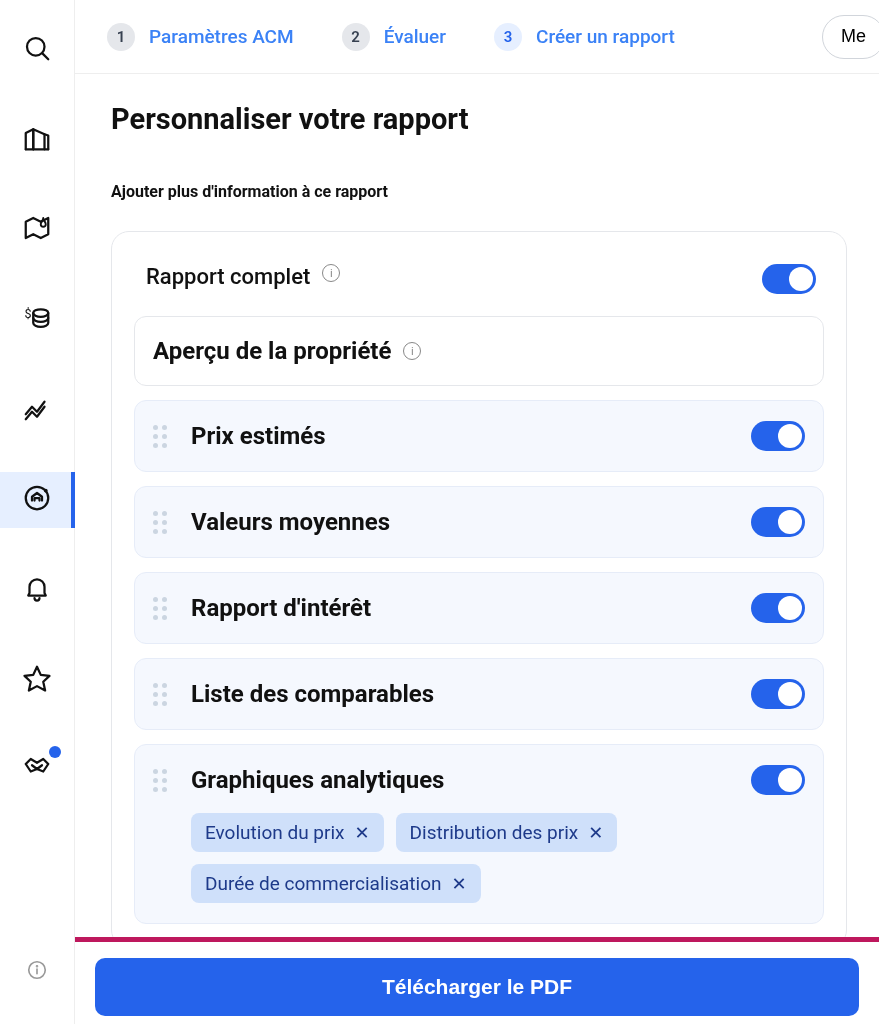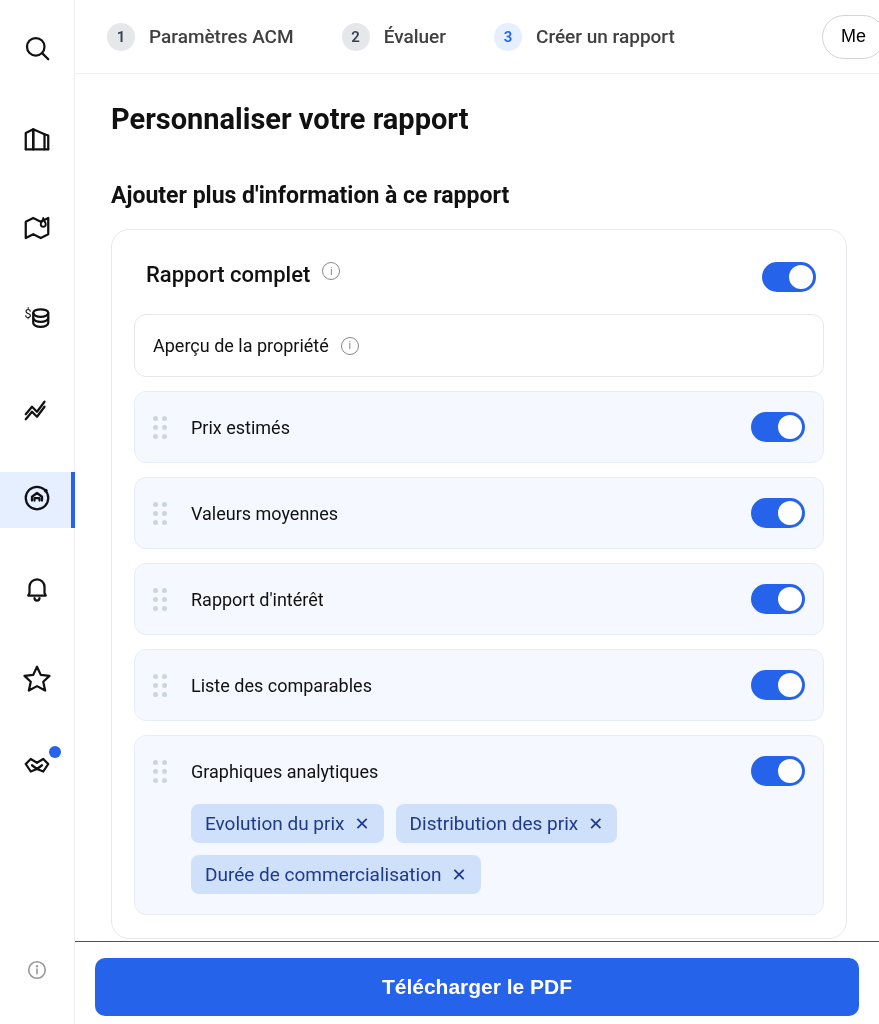--- a/index.html
+++ b/index.html
@@ -84,21 +84,21 @@
     font-weight: 600;
     display: flex;
     align-items: center;
     justify-content: center;
     font-size: 15px;
   }
   .step.active .step-num {
     background: #e6efff;
     color: #2563eb;
   }
-  .step-label { font-size: 19px; font-weight: 500; color: #404040; }
+  .step-label { font-size: 19px; font-weight: 500; color: #3b82f6; }
   .menu-button {
     margin-left: auto;
     height: 44px;
     border: 1px solid #d1d5db;
     border-radius: 999px;
     padding: 0 18px;
     font-size: 18px;
     background: #fff;
     cursor: pointer;
     margin-right: -6px;
@@ -109,23 +109,23 @@
     flex: 1;
     overflow-y: auto;
     padding: 28px 32px 16px 36px;
   }
   .page-title {
     font-size: 29px;
     font-weight: 700;
     margin-bottom: 46px;
   }
   .section-subtitle {
-    font-size: 23px;
+    font-size: 16px;
     font-weight: 700;
-    margin-bottom: 20px;
+    margin-bottom: 30px;
   }
 
   .panel {
     border: 1px solid #e5e7eb;
     border-radius: 18px;
     padding: 26px 22px 22px 22px;
   }
 
   .master-row {
     display: flex;
@@ -190,22 +190,22 @@
     grid-template-columns: repeat(2, 5px);
     grid-template-rows: repeat(3, 5px);
     gap: 4px;
     cursor: grab;
   }
   .drag-handle span {
     width: 5px; height: 5px; border-radius: 50%;
     background: #cbd5e1;
   }
   .option-label {
-    font-size: 18px;
-    font-weight: 400;
+    font-size: 24px;
+    font-weight: 700;
   }
 
   .chips {
     display: flex;
     flex-wrap: wrap;
     gap: 12px;
     margin-top: 18px;
     margin-left: 38px;
   }
   .chip {
@@ -221,21 +221,21 @@
   }
   .chip-x {
     font-size: 18px;
     color: #1e3a8a;
     cursor: pointer;
   }
 
   
   .footer {
     padding: 16px 20px 8px 20px;
-    border-top: 1px solid #be185d;
+    border-top: 5px solid #be185d;
   }
   .download-btn {
     width: 100%;
     height: 58px;
     background: #2563eb;
     color: #fff;
     font-size: 21px;
     font-weight: 600;
     border: none;
     border-radius: 10px;

